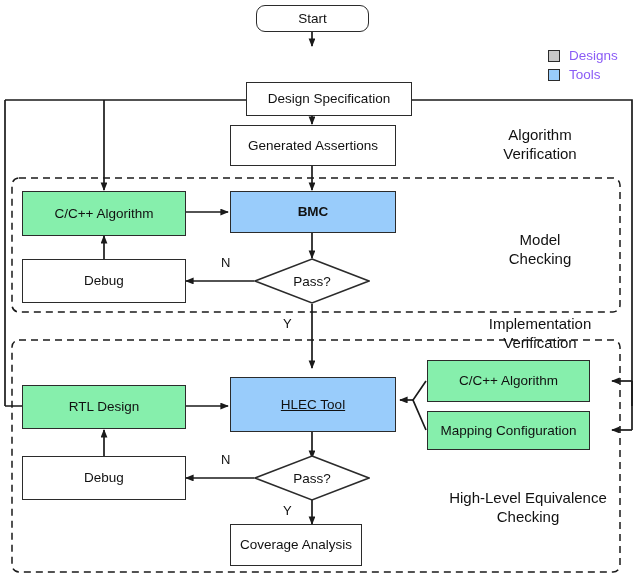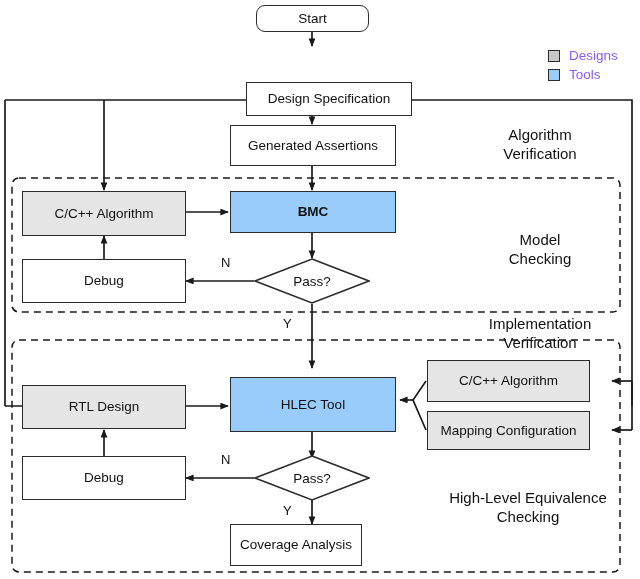--- a/index.html
+++ b/index.html
@@ -1,21 +1,21 @@
 <!DOCTYPE html>
 <html><head>
 <meta charset="utf-8">
 <style>
   html,body{margin:0;padding:0;background:#ffffff;}
   body{font-family:"Liberation Sans",sans-serif;}
   #stage{position:relative;width:640px;height:579px;background:#fff;overflow:hidden;}
   #svg{position:absolute;left:0;top:0;width:640px;height:579px;}
   .node{position:absolute;box-sizing:border-box;display:flex;align-items:center;justify-content:center;
         text-align:center;border:1.6px solid #2b2b2b;background:#ffffff;color:#111;font-size:13.5px;line-height:1.15;}
-  .node.gray{background:#e5e5e5;align-items:center;}
+  .node.gray{background:#86efac;align-items:center;}
   .node.blue{background:#99ccfb;}
   .node.round{border-radius:9px;}
   .grouplabel{position:absolute;text-align:center;font-size:15px;color:#111;line-height:1.25;}
   .edgelabel{position:absolute;font-size:13px;color:#111;}
   .legend{position:absolute;font-size:13.5px;color:#8b5cf6;text-align:right;}
   .legend-row{display:flex;align-items:center;height:19px;}
   .swatch{width:12px;height:12px;border:1.4px solid #2b2b2b;margin-right:9px;box-sizing:border-box;}
   .swatch.gray{background:#c8c8c8;}
   .swatch.blue{background:#99ccfb;}
   .legend-label{display:block;}
@@ -110,21 +110,21 @@
     <svg width="116" height="46" viewBox="0 0 116 46" xmlns="http://www.w3.org/2000/svg">
       <polygon points="58,1 115,23 58,45 1,23" fill="#ffffff" stroke="#2b2b2b" stroke-width="1.6"></polygon>
     </svg>
     <div style="position:absolute;left:0;top:0;width:116px;height:46px;display:flex;align-items:center;justify-content:center;font-size:13.5px;color:#111;">Pass?</div>
   </div>
 
   <div class="node gray" style="left:22px;top:385px;width:164px;height:44px;">
     <span>RTL Design</span>
   </div>
 
-  <div class="node blue" style="left:230px;top:377px;width:166px;height:55px;">
+  <div class="node blue" style="left:230px;top:377px;width:166px;height:55px;text-decoration:underline;">
     <span>HLEC Tool</span>
   </div>
 
   <div class="node gray" style="left:427px;top:360px;width:163px;height:42px;">
     <span>C/C++ Algorithm</span>
   </div>
 
   <div class="node gray" style="left:427px;top:411px;width:163px;height:39px;">
     <span>Mapping Configuration</span>
   </div>

